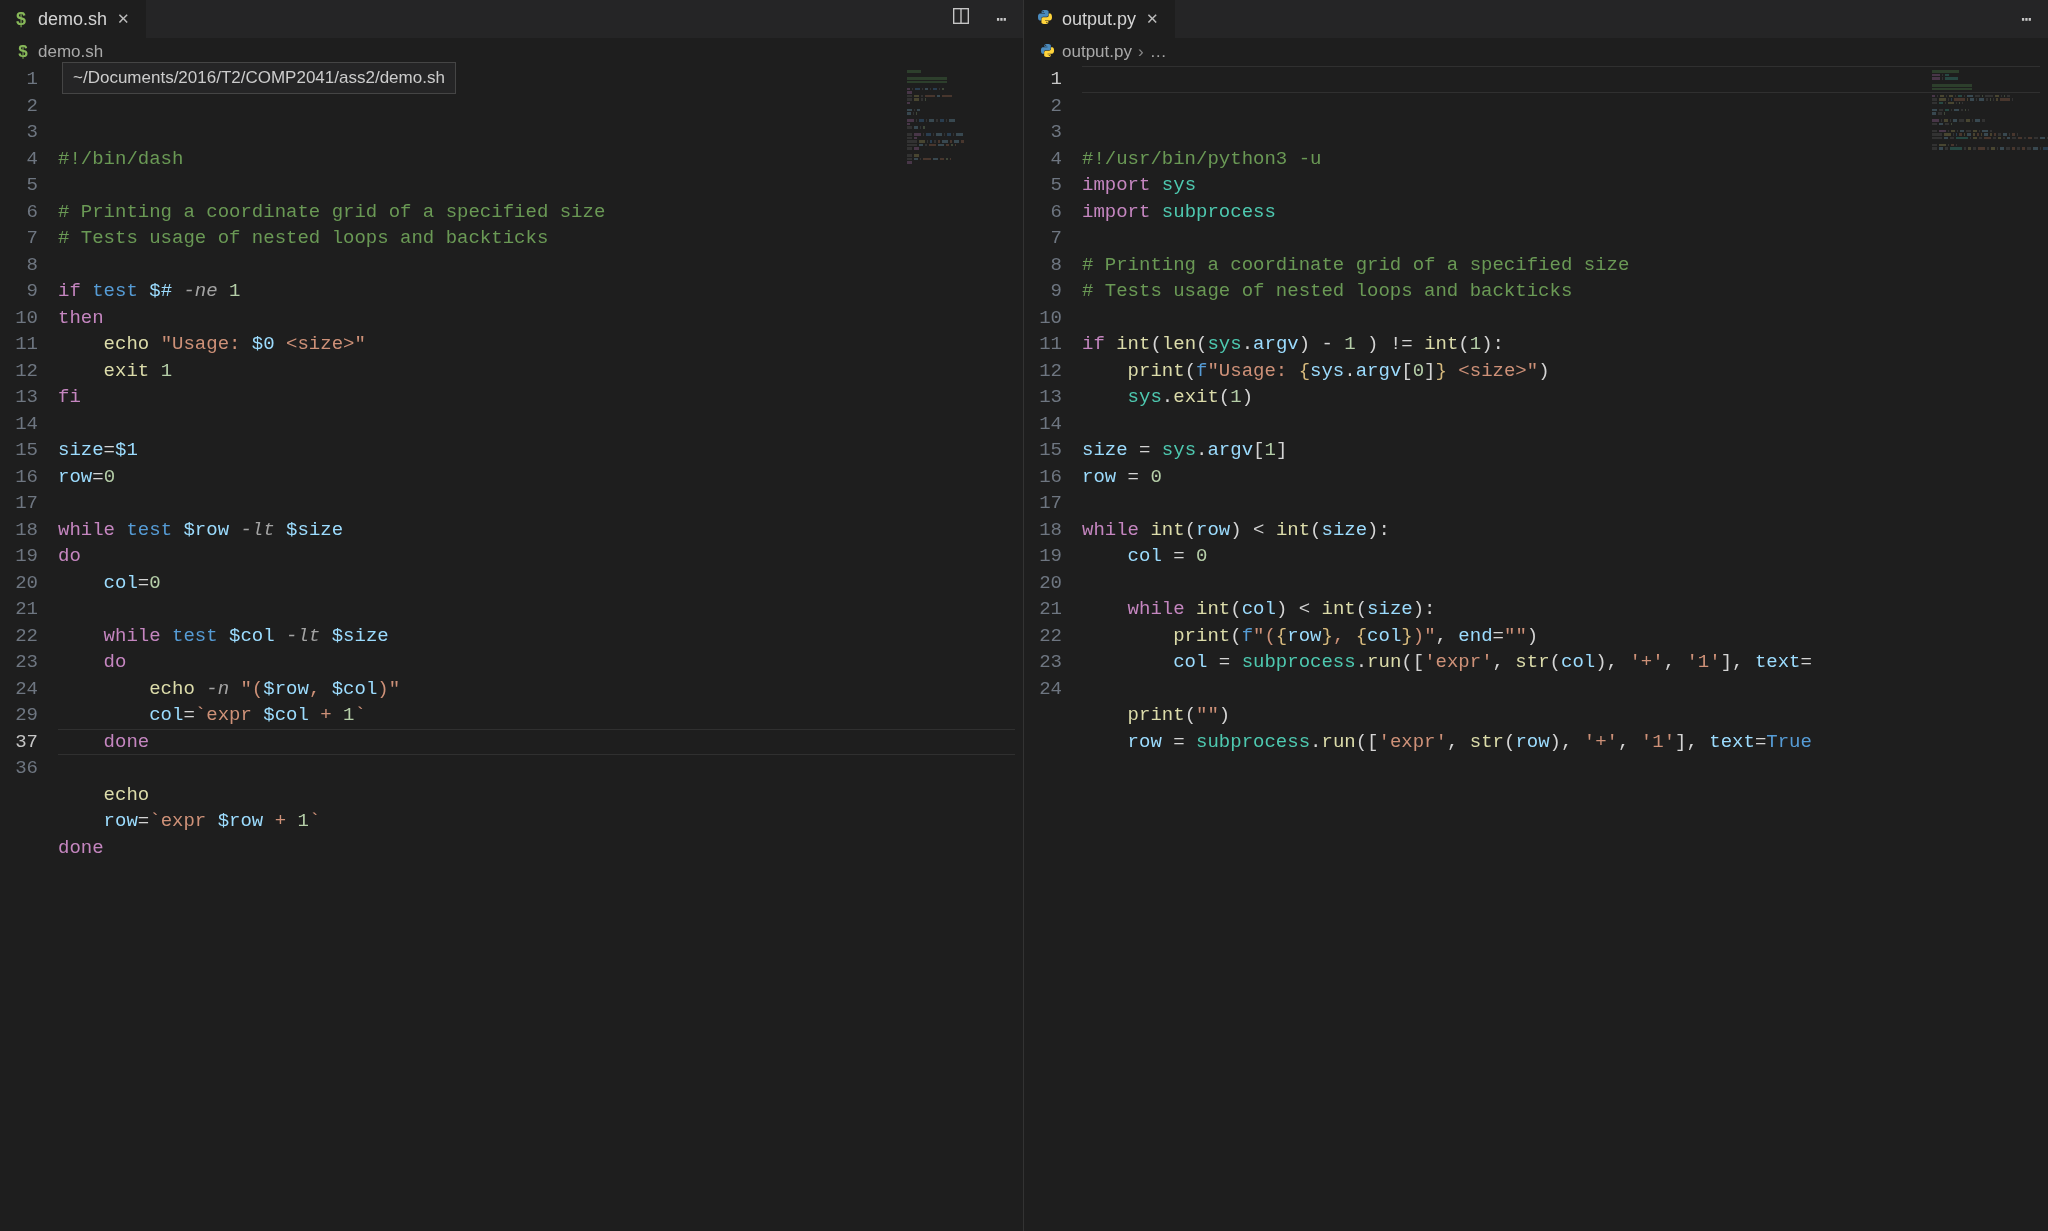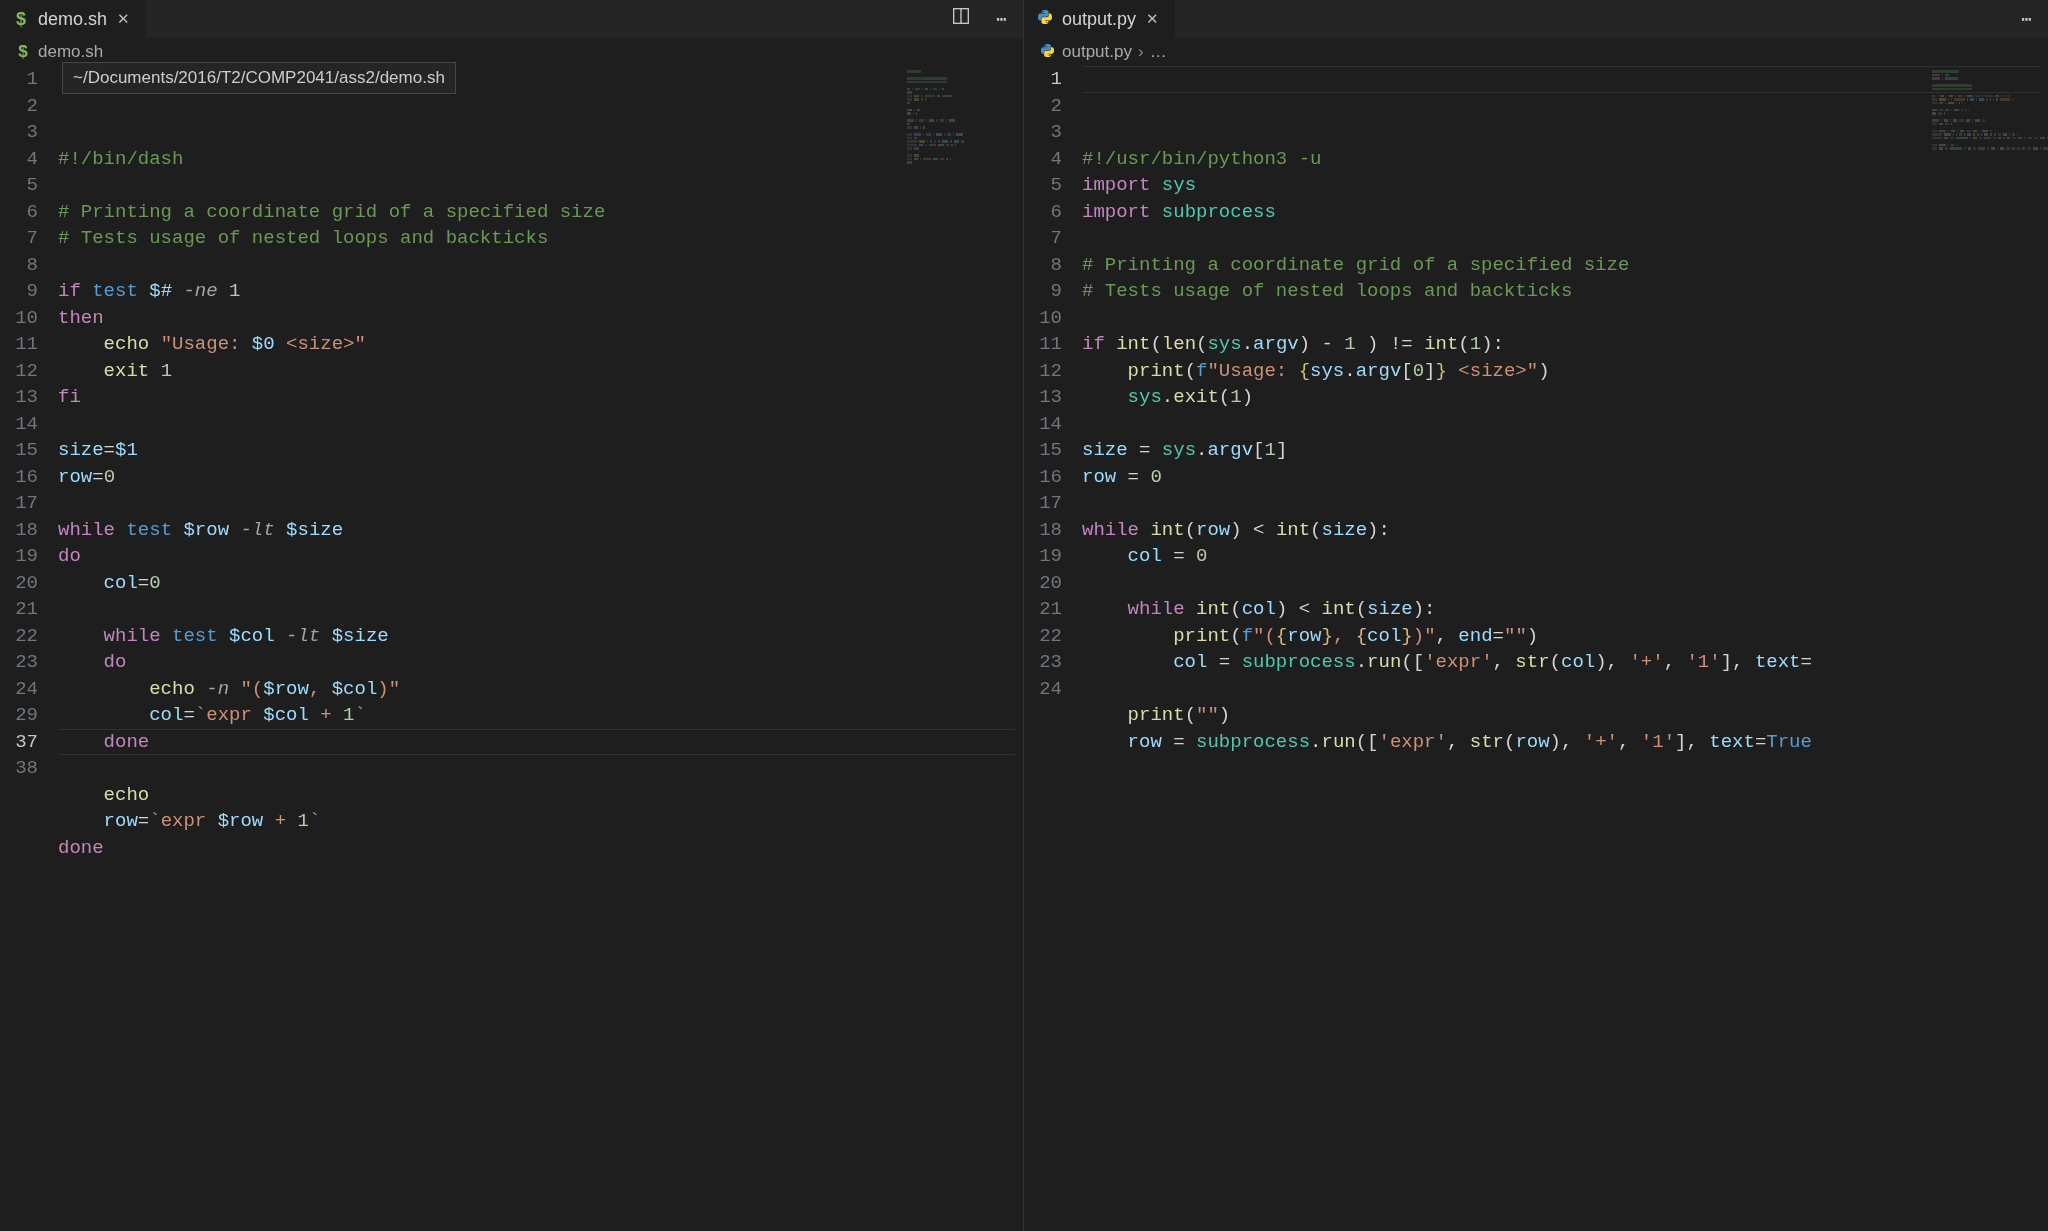--- a/index.html
+++ b/index.html
@@ -198,21 +198,21 @@
         <div class="ln">17</div>
         <div class="ln">18</div>
         <div class="ln">19</div>
         <div class="ln">20</div>
         <div class="ln">21</div>
         <div class="ln">22</div>
         <div class="ln">23</div>
         <div class="ln">24</div>
         <div class="ln">29</div>
         <div class="ln ln-active">37</div>
-        <div class="ln">38</div>
+        <div class="ln">36</div>
       </div>
     <div class="code" id="code-left">
       <div class="hl-line" id="hl-left" style="top: 662.5px;"></div>
     <div class="line"><span class="com">#!/bin/dash</span></div><div class="line"></div><div class="line"><span class="com"># Printing a coordinate grid of a specified size</span></div><div class="line"><span class="com"># Tests usage of nested loops and backticks</span></div><div class="line"></div><div class="line"><span class="kw">if</span><span class="op"> </span><span class="cmd">test</span><span class="op"> </span><span class="var">$#</span><span class="op"> </span><span class="flag">-ne</span><span class="op"> </span><span class="num">1</span></div><div class="line"><span class="kw">then</span></div><div class="line"><span class="op">    </span><span class="fn">echo</span><span class="op"> </span><span class="str">"Usage: </span><span class="var">$0</span><span class="str"> &lt;size&gt;"</span></div><div class="line"><span class="op">    </span><span class="fn">exit</span><span class="op"> </span><span class="num">1</span></div><div class="line"><span class="kw">fi</span></div><div class="line"></div><div class="line"><span class="var">size</span><span class="op">=</span><span class="var">$1</span></div><div class="line"><span class="var">row</span><span class="op">=</span><span class="num">0</span></div><div class="line"></div><div class="line"><span class="kw">while</span><span class="op"> </span><span class="cmd">test</span><span class="op"> </span><span class="var">$row</span><span class="op"> </span><span class="flag">-lt</span><span class="op"> </span><span class="var">$size</span></div><div class="line"><span class="kw">do</span></div><div class="line"><span class="op">    </span><span class="var">col</span><span class="op">=</span><span class="num">0</span></div><div class="line"></div><div class="line"><span class="op">    </span><span class="kw">while</span><span class="op"> </span><span class="cmd">test</span><span class="op"> </span><span class="var">$col</span><span class="op"> </span><span class="flag">-lt</span><span class="op"> </span><span class="var">$size</span></div><div class="line"><span class="op">    </span><span class="kw">do</span></div><div class="line"><span class="op">        </span><span class="fn">echo</span><span class="op"> </span><span class="flag">-n</span><span class="op"> </span><span class="str">"(</span><span class="var">$row</span><span class="str">, </span><span class="var">$col</span><span class="str">)"</span></div><div class="line"><span class="op">        </span><span class="var">col</span><span class="op">=</span><span class="str">`expr </span><span class="var">$col</span><span class="str"> + </span><span class="num">1</span><span class="str">`</span></div><div class="line"><span class="op">    </span><span class="kw">done</span></div><div class="line"></div><div class="line"><span class="op">    </span><span class="fn">echo</span></div><div class="line"><span class="op">    </span><span class="var">row</span><span class="op">=</span><span class="str">`expr </span><span class="var">$row</span><span class="str"> + </span><span class="num">1</span><span class="str">`</span></div><div class="line"><span class="kw">done</span></div></div>
     <div class="minimap" id="mm-left">
         <div class="mm-line">
           <div class="mm-tok" style="width: 14.3px; background: rgb(59, 90, 56);"></div>
         </div>
         <div class="mm-line"></div>
         <div class="mm-line">

